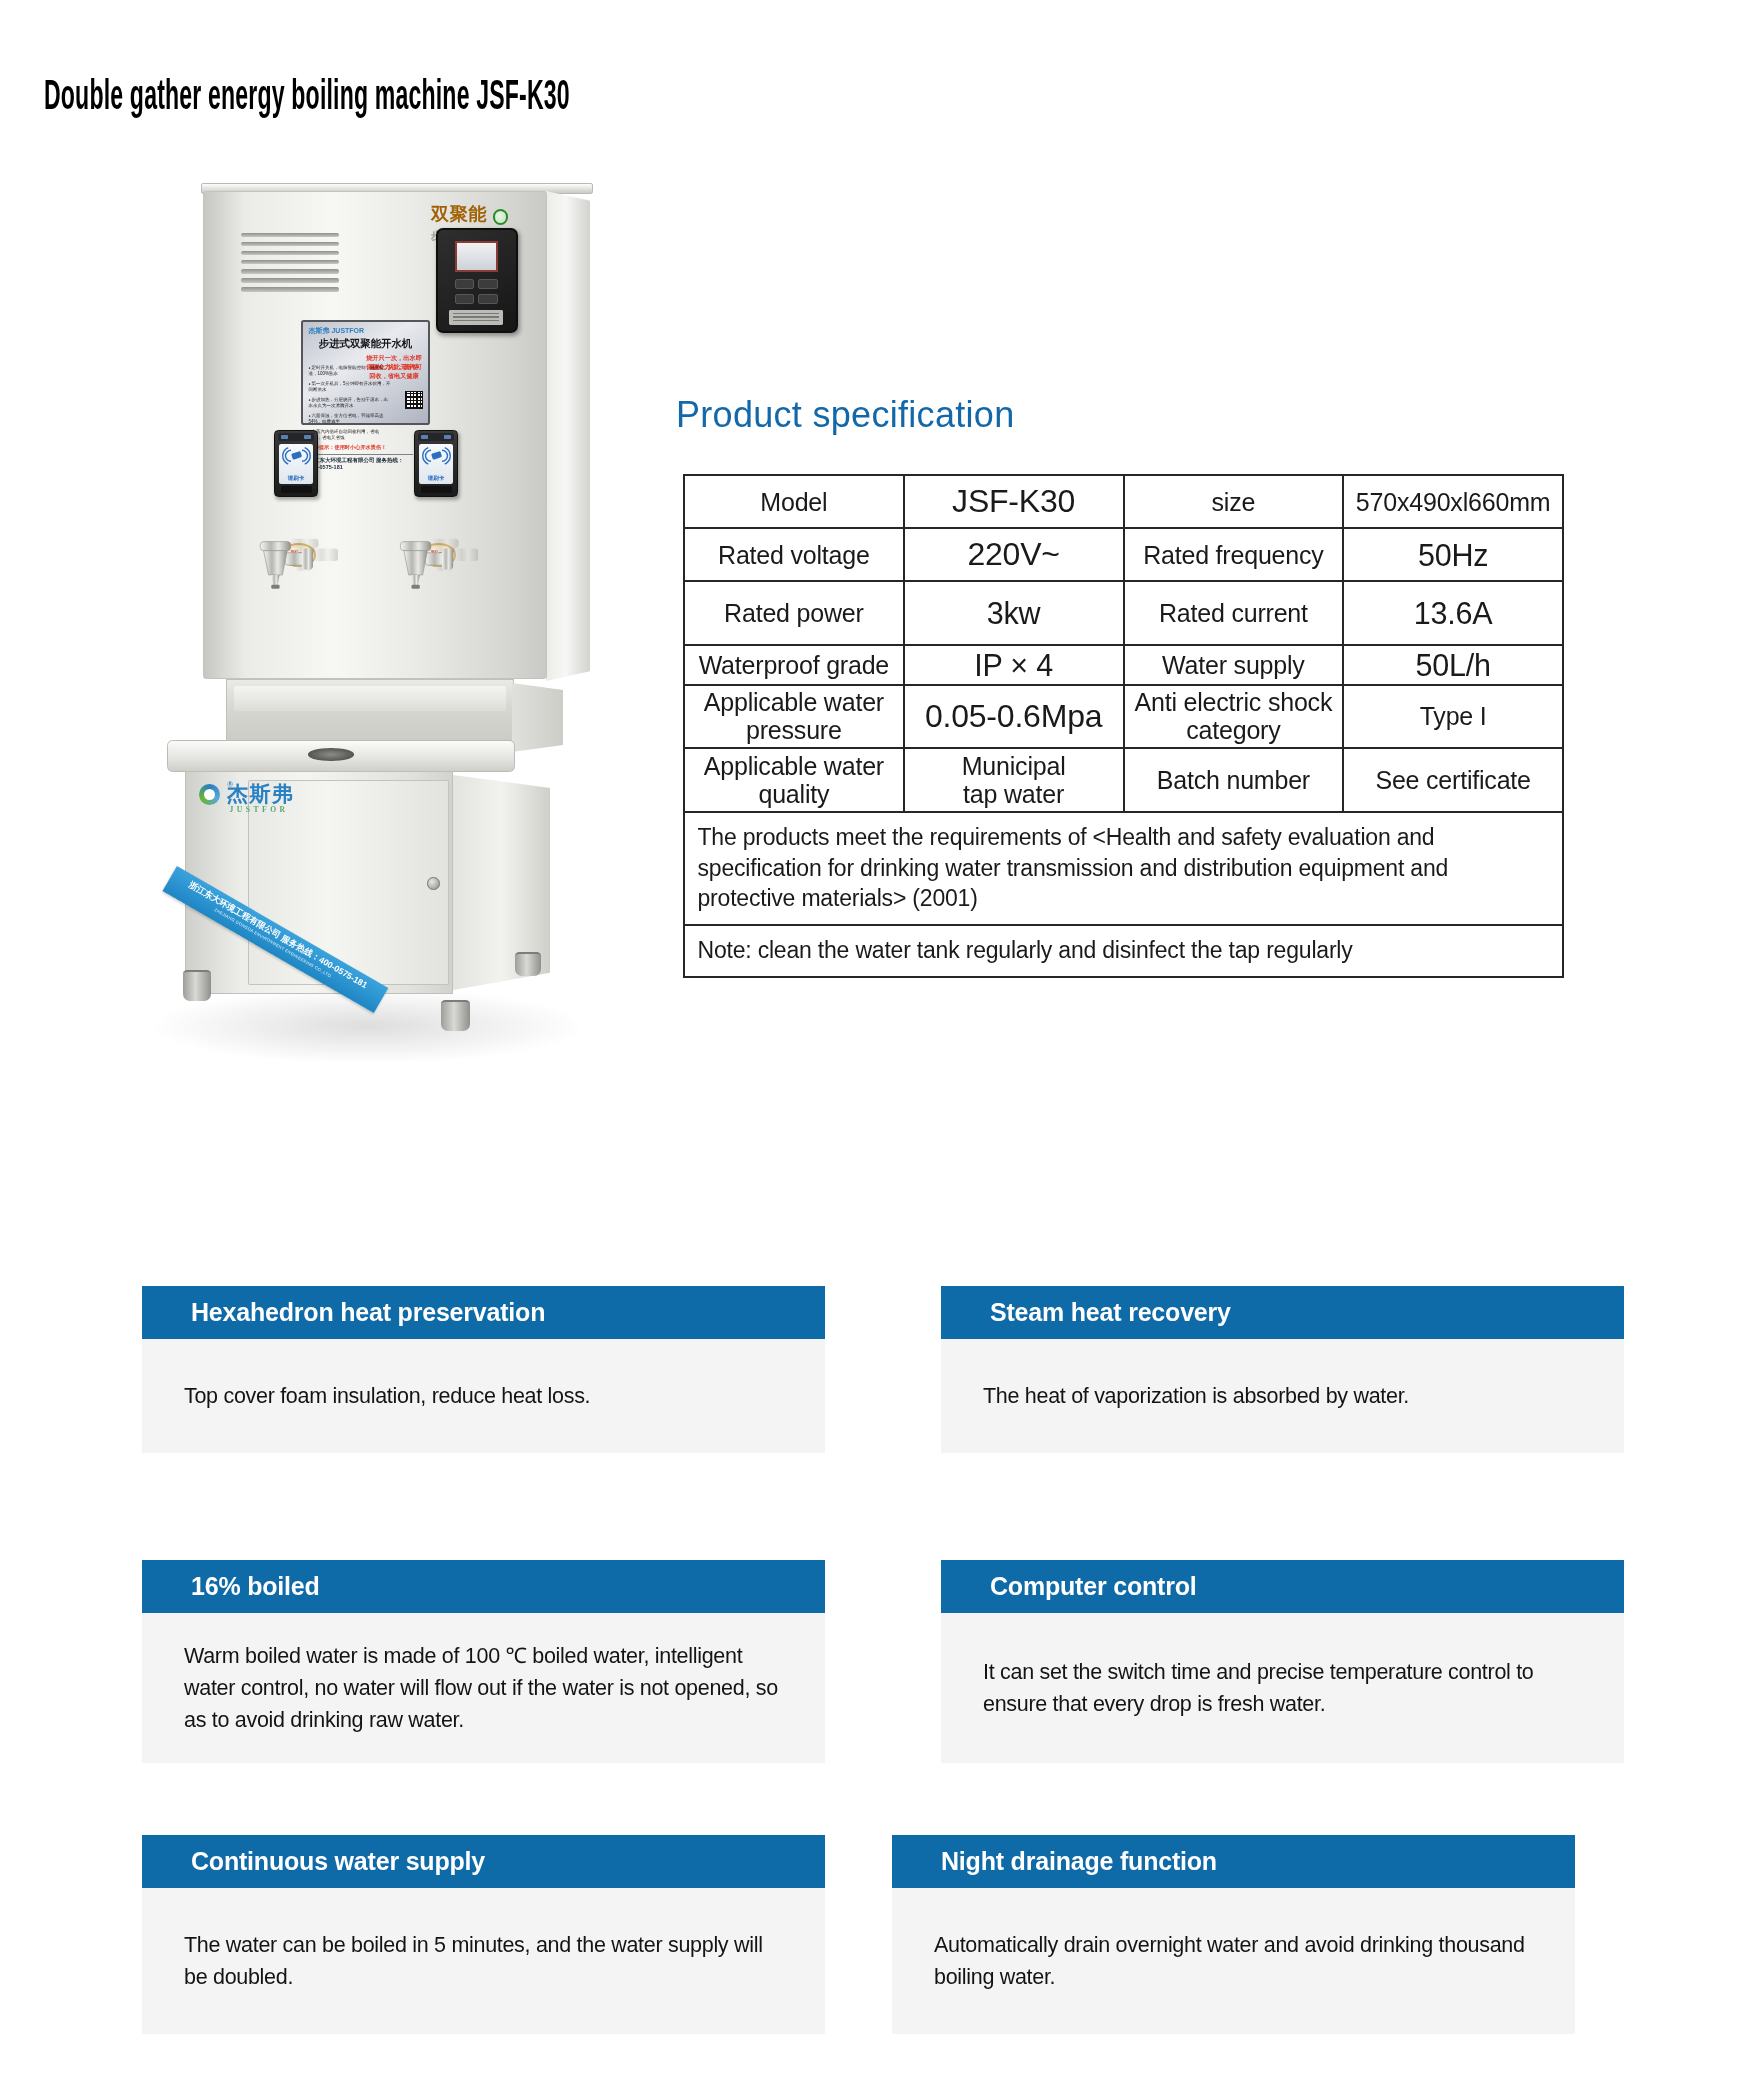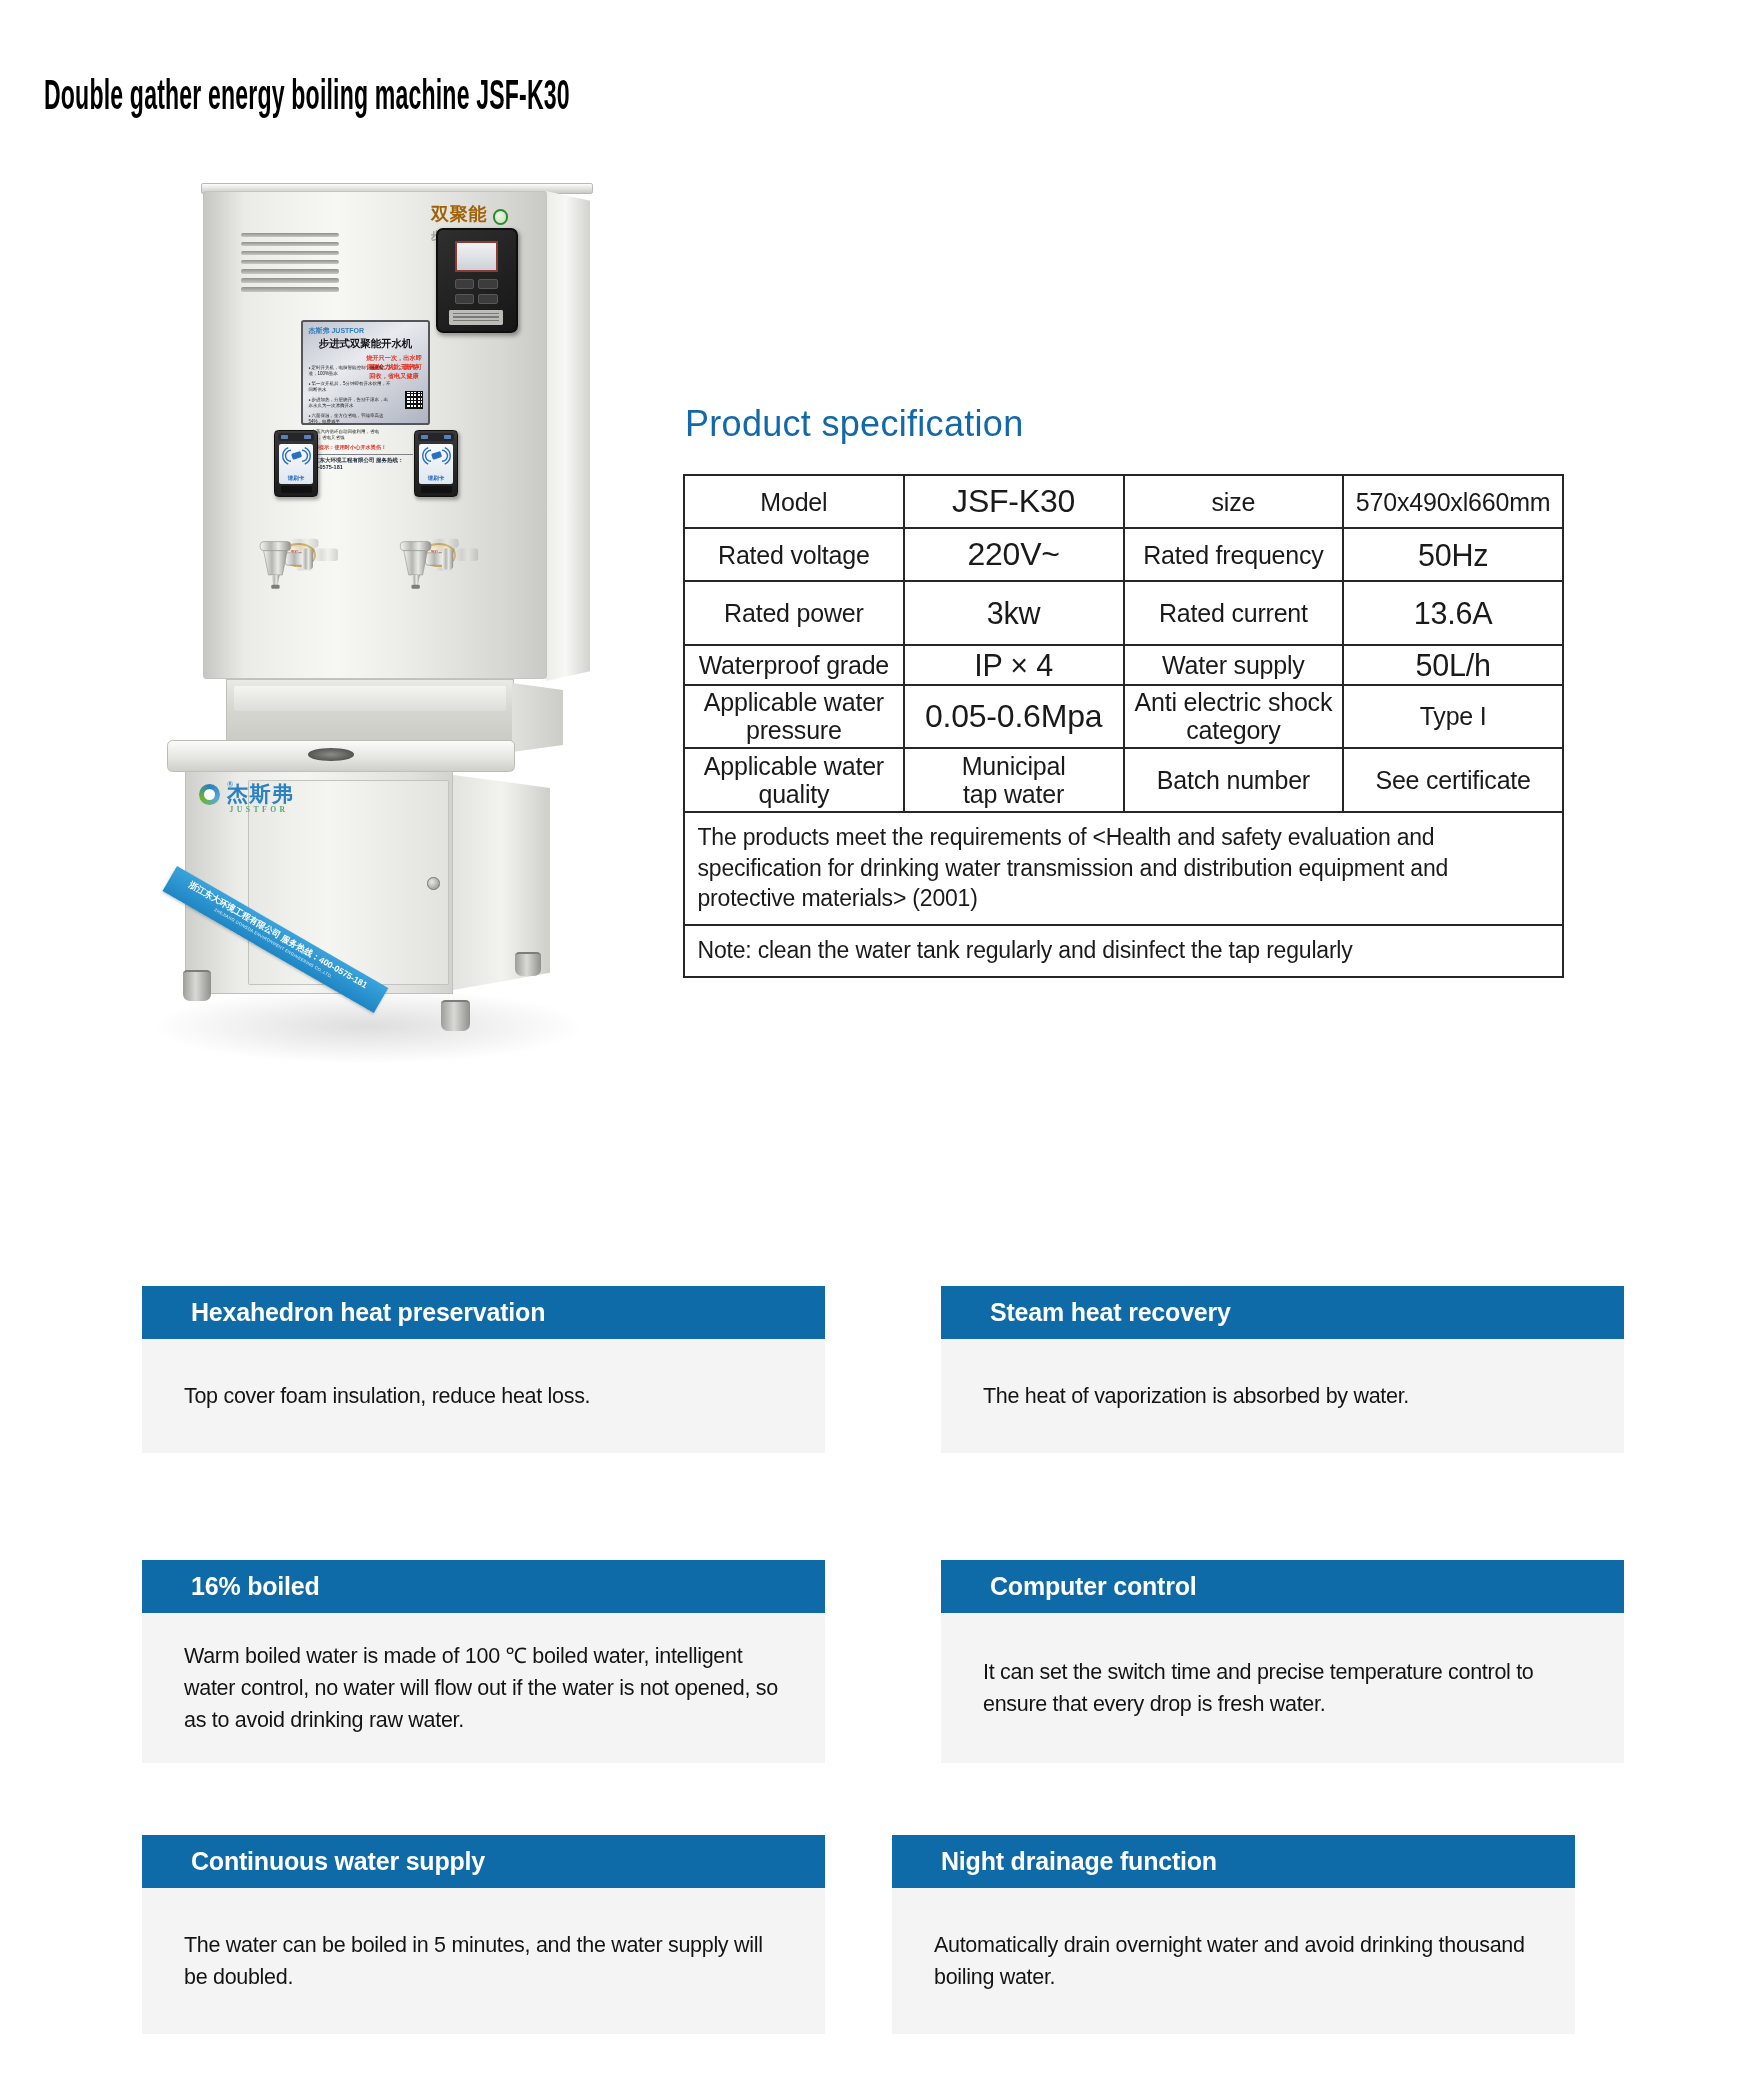--- a/index.html
+++ b/index.html
@@ -291,21 +291,21 @@
     <div class="m-ribbon">
       <span class="rl1">浙江东大环境工程有限公司  服务热线：400-0575-181</span>
       <span class="rl2">ZHEJIANG DONGDA ENVIRONMENT ENGINEERING CO.,LTD.</span>
     </div>
 
     <div class="m-foot f1"></div>
     <div class="m-foot f2"></div>
     <div class="m-foot f3"></div>
   </div>
 
-  <h2 class="spec-heading" style="font-weight:normal;margin:9px;">Product specification</h2>
+  <h2 class="spec-heading" style="font-weight:normal;margin:0;">Product specification</h2>
 
   <table class="spec-table">
     <tbody>
         <tr class="r0">
       <td class="lbl">Model</td>
       <td class="v1">JSF-K30</td>
       <td class="lbl">size</td>
       <td>570x490xl660mm</td>
     </tr>
     <tr class="r1">

